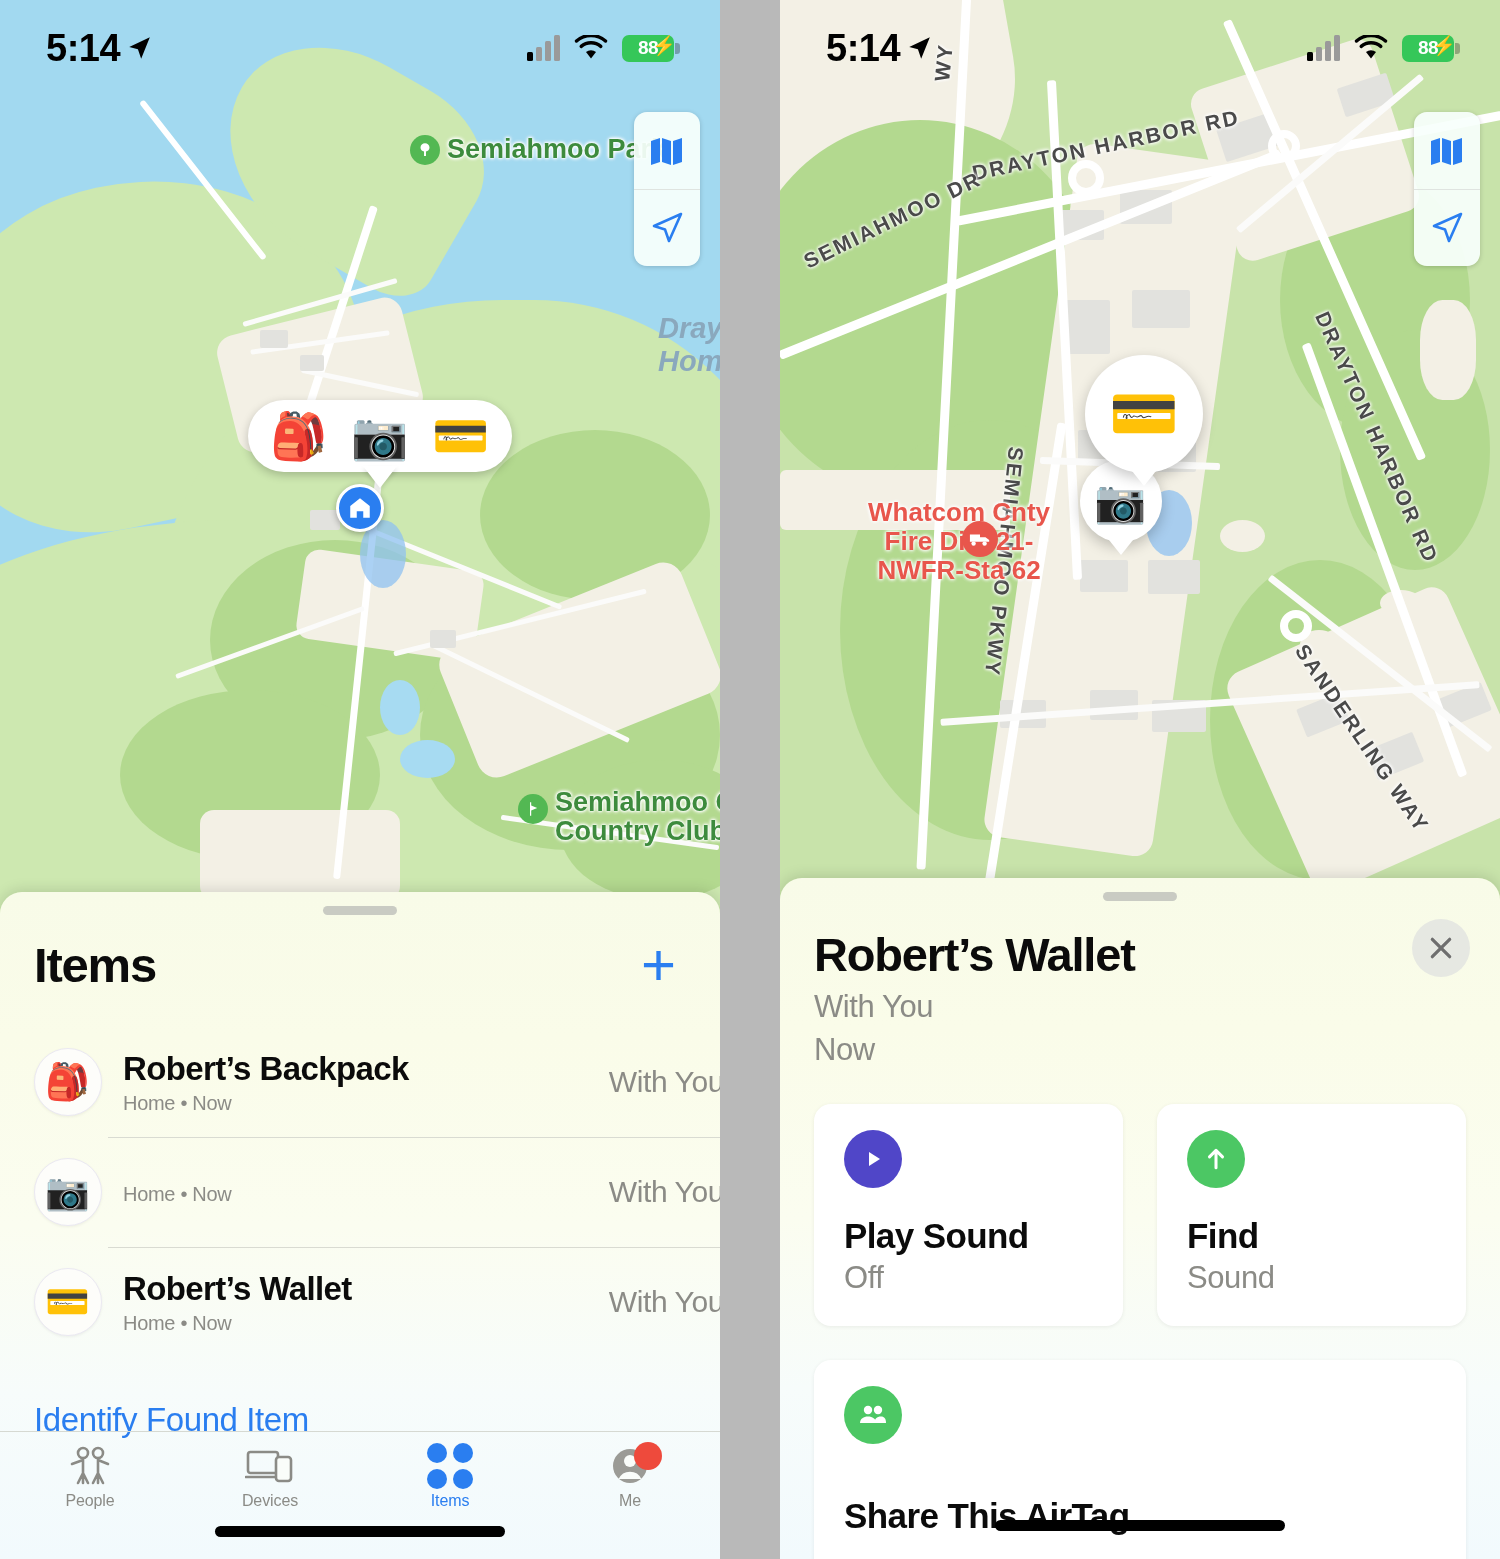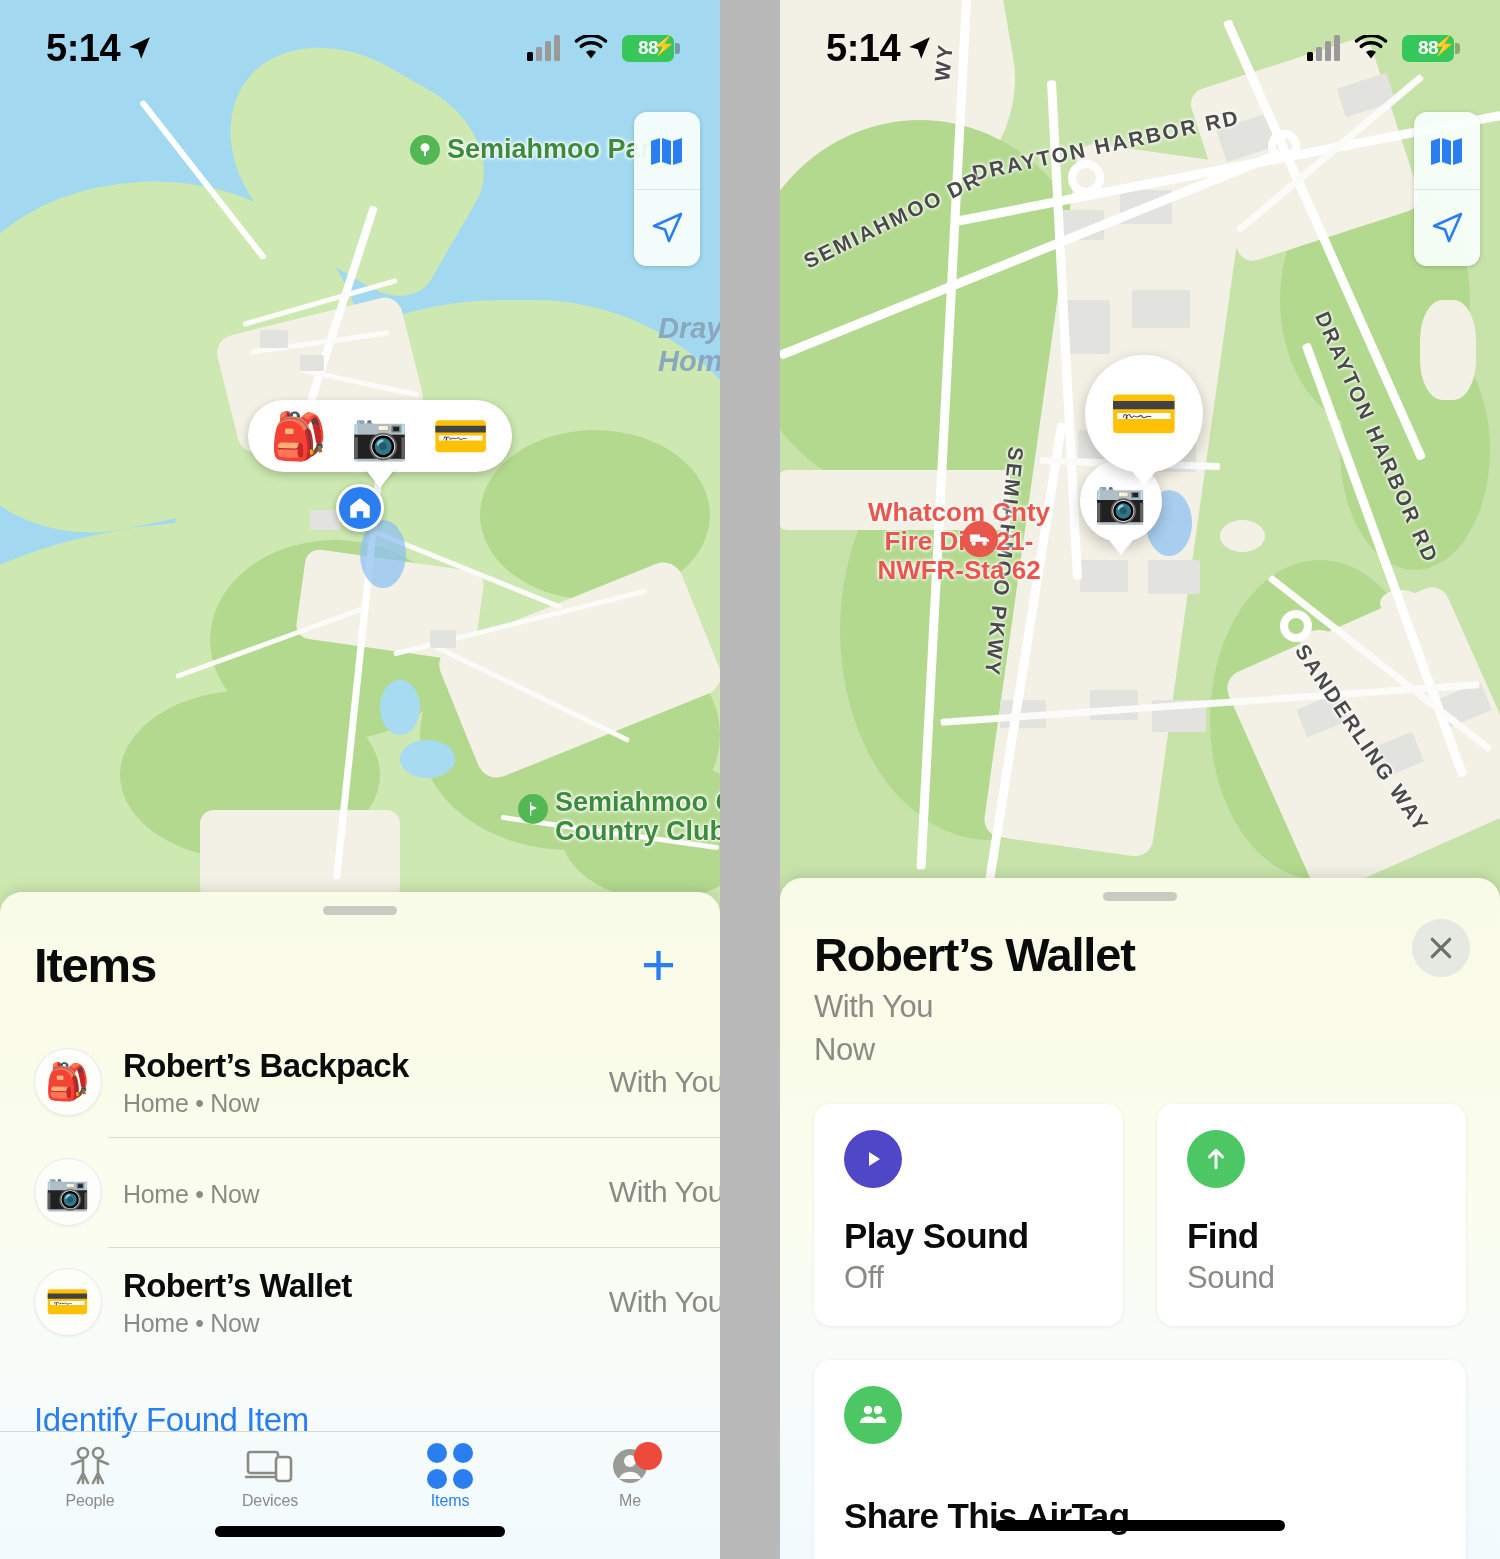--- a/index.html
+++ b/index.html
@@ -119,21 +119,21 @@
   .item-row { display:flex; align-items:center; padding:0 0 0 34px; height:110px;
               position:relative; }
   .item-row + .item-row::before { content:""; position:absolute; left:108px; right:-40px; top:0;
                                   height:1px; background:#d9dbd2; }
   .item-icon { width:68px; height:68px; border-radius:50%; background:#fdfdfa;
                border:1px solid #ebe9f2; display:flex; align-items:center; justify-content:center;
                flex:none; box-shadow:0 1px 3px rgba(0,0,0,.06); }
   .item-icon span { font-size:36px; line-height:1; }
   .item-text { margin-left:21px; flex:1; min-width:0; }
   .item-name { font-size:33px; font-weight:700; color:#0b0b0b; letter-spacing:-0.6px; }
-  .item-sub { font-size:25px; color:#8b8b86; margin-top:4px; letter-spacing:-0.3px; }
+  .item-sub { font-size:20px; color:#8b8b86; margin-top:4px; letter-spacing:-0.3px; }
   .item-status { font-size:30px; color:#8b8b86; letter-spacing:-0.4px; padding-right:0;
                  margin-right:-4px; white-space:nowrap; }
 
   .identify-link { margin:44px 0 0 34px; font-size:33px; color:#2a7ef0; font-weight:500;
                    letter-spacing:-0.4px; }
 
   
   .tabbar { position:absolute; left:0; right:0; bottom:0; height:128px;
             border-top:1px solid #d6d9d2; display:flex; align-items:flex-start;
             padding-top:14px; background:transparent; }

